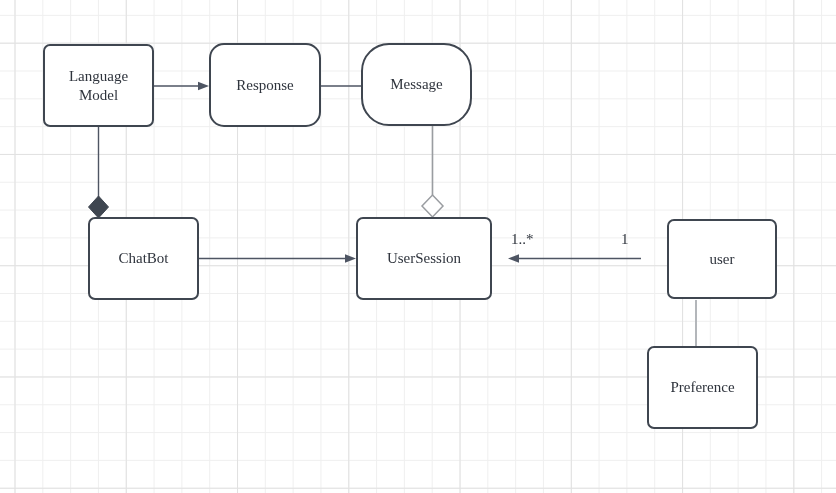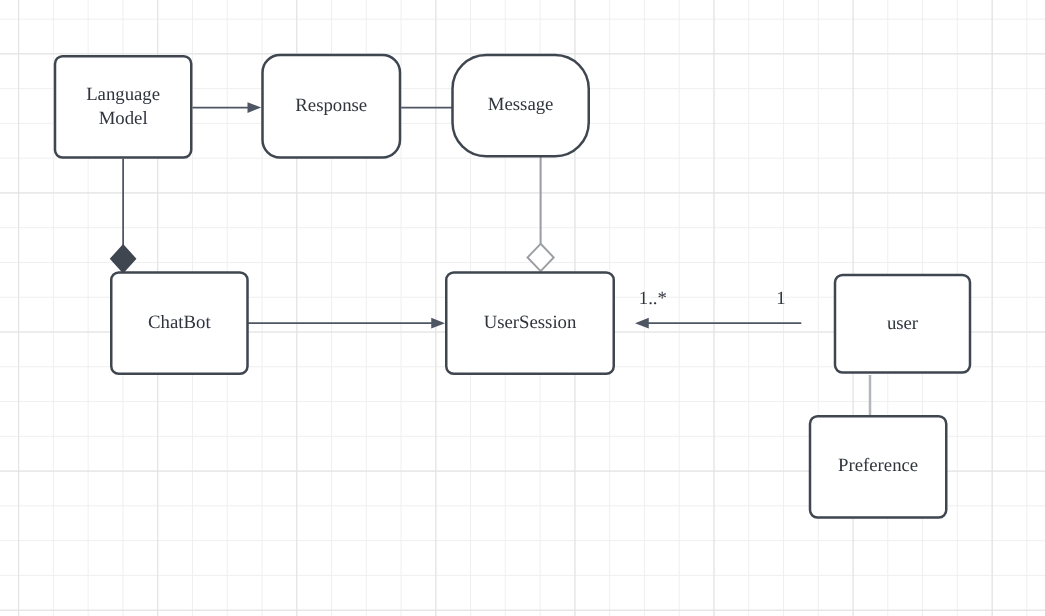--- a/index.html
+++ b/index.html
@@ -50,21 +50,21 @@
     font-size: 15px;
     text-align: center;
     line-height: 1.25;
   }
   #n-language-model { left: 43px;  top: 44px;  width: 111px; height: 83px; }
   #n-response       { left: 209px; top: 43px;  width: 112px; height: 84px; border-radius: 15px; }
   #n-message        { left: 361px; top: 43px;  width: 111px; height: 83px; border-radius: 28px; }
   #n-chatbot        { left: 43px;  top: 217px; width: 111px; height: 83px; margin-left: 45px; }
   #n-usersession    { left: 356px; top: 217px; width: 136px; height: 83px; }
   #n-user           { left: 641px; top: 219px; width: 110px; height: 80px; margin-left: 26px; }
-  #n-preference     { left: 647px; top: 332px; width: 111px; height: 83px; }
+  #n-preference     { left: 647px; top: 346px; width: 111px; height: 83px; }
   #n-language-model .node-label { width: 76px; }
   svg.edges {
     position: absolute;
     left: 0; top: 0;
     width: 836px; height: 493px;
   }
   .edge-dark   { stroke: var(--edge-dark); stroke-width: 1.4; }
   .edge-gray   { stroke: var(--edge-gray); stroke-width: 1.6; }
   .edge-gray-l { stroke: var(--edge-gray-light); stroke-width: 2; }
   .arrow-dark  { fill: var(--edge-dark); stroke: none; }

